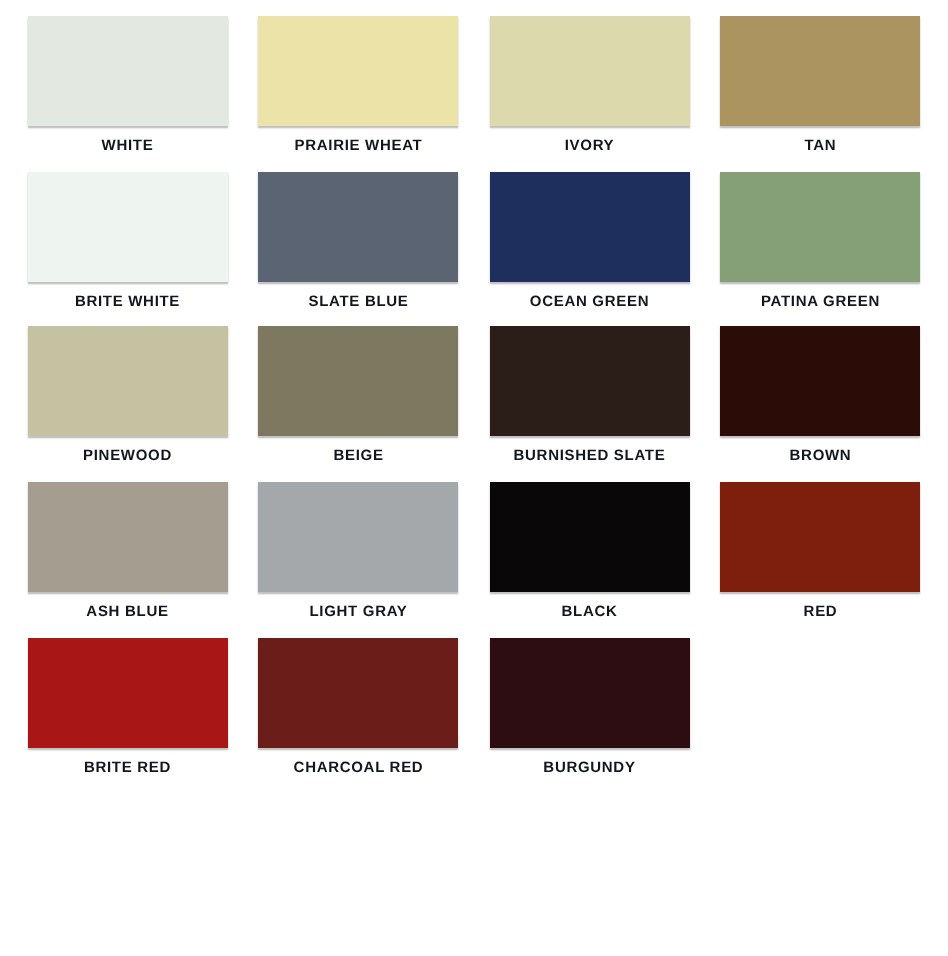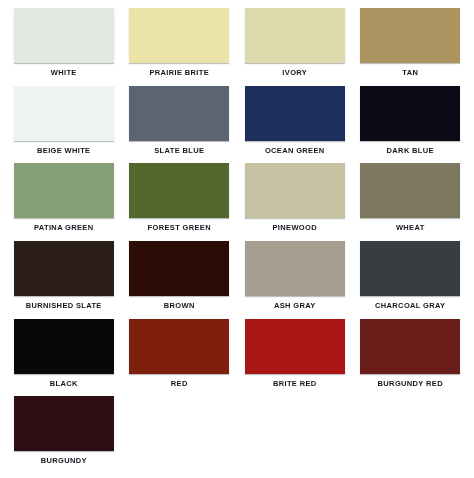--- a/index.html
+++ b/index.html
@@ -69,92 +69,84 @@
 <body>
 
 <div id="chart">
   <div class="grid" id="grid">
       <div class="cell">
         <div class="swatch" style="background: rgb(227, 232, 225);"></div>
         <div class="label">WHITE</div>
       </div>
       <div class="cell">
         <div class="swatch" style="background: rgb(235, 227, 168);"></div>
-        <div class="label">PRAIRIE BRITE</div>
+        <div class="label">PRAIRIE WHEAT</div>
       </div>
       <div class="cell">
         <div class="swatch" style="background: rgb(220, 218, 172);"></div>
         <div class="label">IVORY</div>
       </div>
       <div class="cell">
         <div class="swatch" style="background: rgb(171, 148, 96);"></div>
         <div class="label">TAN</div>
       </div>
       <div class="cell">
         <div class="swatch" style="background: rgb(238, 245, 241);"></div>
-        <div class="label">BEIGE WHITE</div>
+        <div class="label">BRITE WHITE</div>
       </div>
       <div class="cell">
         <div class="swatch" style="background: rgb(90, 100, 115);"></div>
         <div class="label">SLATE BLUE</div>
       </div>
       <div class="cell">
         <div class="swatch" style="background: rgb(30, 47, 94);"></div>
         <div class="label">OCEAN GREEN</div>
       </div>
       <div class="cell">
-        <div class="swatch" style="background: rgb(11, 11, 24);"></div>
-        <div class="label">DARK BLUE</div>
-      </div>
-      <div class="cell">
         <div class="swatch" style="background: rgb(133, 160, 119);"></div>
         <div class="label">PATINA GREEN</div>
-      </div>
-      <div class="cell">
-        <div class="swatch" style="background: rgb(82, 104, 44);"></div>
-        <div class="label">FOREST GREEN</div>
       </div>
       <div class="cell">
         <div class="swatch" style="background: rgb(198, 193, 160);"></div>
         <div class="label">PINEWOOD</div>
       </div>
       <div class="cell">
         <div class="swatch" style="background: rgb(126, 120, 96);"></div>
-        <div class="label">WHEAT</div>
+        <div class="label">BEIGE</div>
       </div>
       <div class="cell">
         <div class="swatch" style="background: rgb(43, 29, 24);"></div>
         <div class="label">BURNISHED SLATE</div>
       </div>
       <div class="cell">
         <div class="swatch" style="background: rgb(43, 12, 7);"></div>
         <div class="label">BROWN</div>
       </div>
       <div class="cell">
         <div class="swatch" style="background: rgb(165, 157, 144);"></div>
-        <div class="label">ASH GRAY</div>
+        <div class="label">ASH BLUE</div>
       </div>
       <div class="cell">
-        <div class="swatch" style="background: rgb(56, 61, 66);"></div>
-        <div class="label">CHARCOAL GRAY</div>
+        <div class="swatch" style="background: rgb(165, 168, 170);"></div>
+        <div class="label">LIGHT GRAY</div>
       </div>
       <div class="cell">
         <div class="swatch" style="background: rgb(10, 7, 8);"></div>
         <div class="label">BLACK</div>
       </div>
       <div class="cell">
         <div class="swatch" style="background: rgb(126, 30, 12);"></div>
         <div class="label">RED</div>
       </div>
       <div class="cell">
         <div class="swatch" style="background: rgb(168, 22, 22);"></div>
         <div class="label">BRITE RED</div>
       </div>
       <div class="cell">
         <div class="swatch" style="background: rgb(107, 29, 26);"></div>
-        <div class="label">BURGUNDY RED</div>
+        <div class="label">CHARCOAL RED</div>
       </div>
       <div class="cell">
         <div class="swatch" style="background: rgb(45, 12, 18);"></div>
         <div class="label">BURGUNDY</div>
       </div>
     </div>
 </div>
 
 </body></html>

